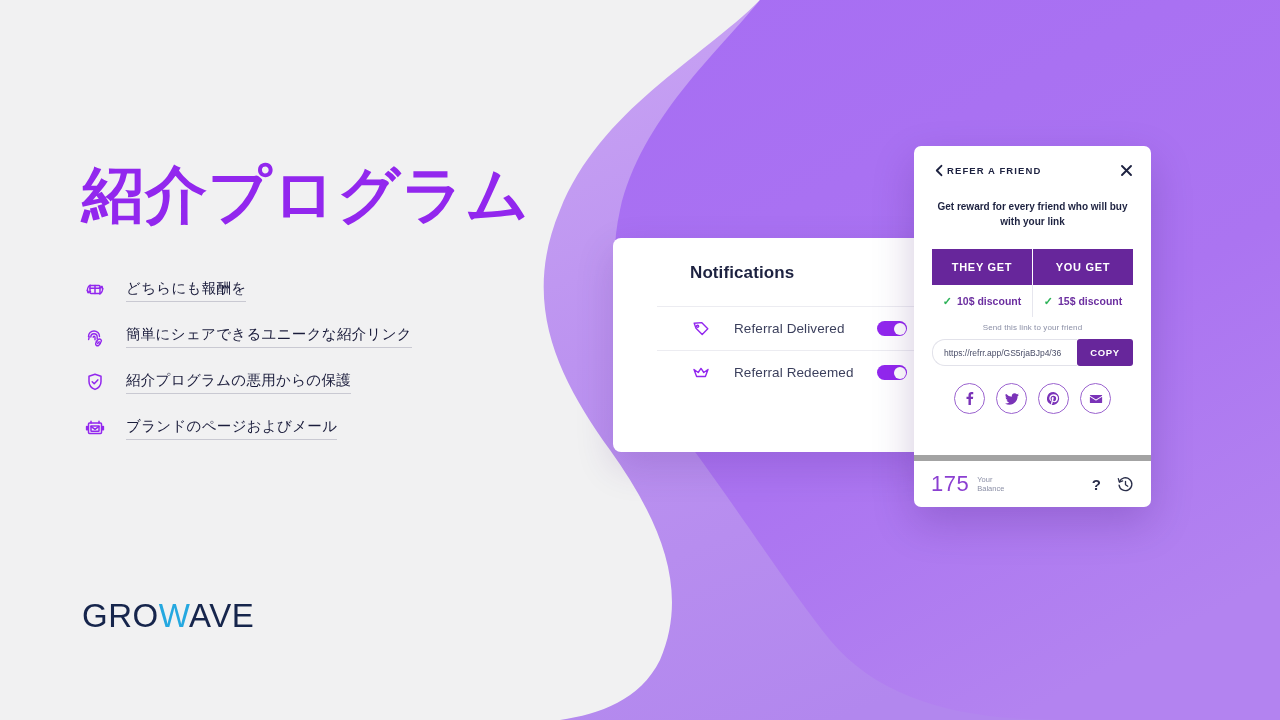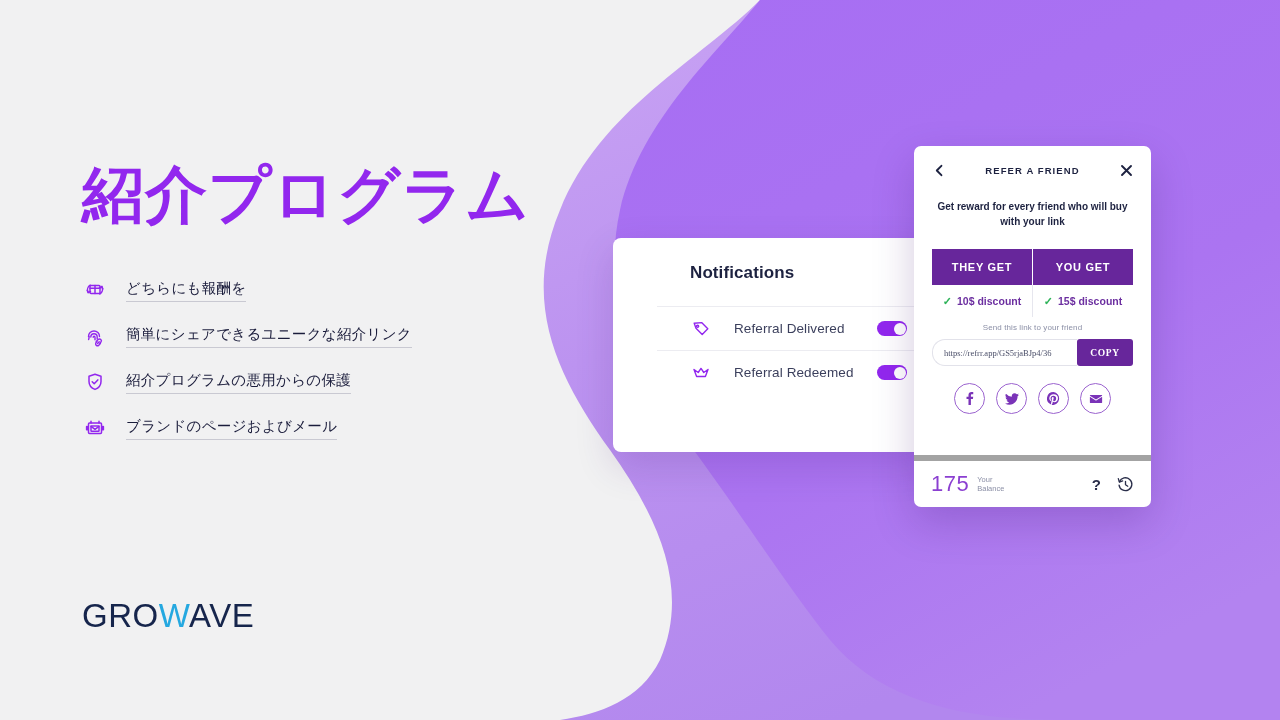--- a/index.html
+++ b/index.html
@@ -132,21 +132,21 @@
     height:48px;
     padding:0 17px;
   }
   .refer-head .back, .refer-head .close {
     width:16px; height:16px;
     display:flex; align-items:center; justify-content:center;
     flex:0 0 16px;
   }
   .refer-title {
     flex:1;
-    text-align:center;
+    text-align:left;
     font-size:9.5px;
     font-weight:700;
     letter-spacing:1.1px;
     color:#1D2240;
   }
   .refer-sub {
     text-align:center;
     font-size:10px;
     font-weight:700;
     color:#1D2240;
@@ -192,21 +192,20 @@
     font-size:8px;
     color:#8B8FA6;
     margin-top:6px;
     letter-spacing:0.1px;
   }
 
   .link-row {
     display:flex;
     margin:7px 18px 0;
     height:27px;
-    font-family:Liberation Serif, serif;
   }
   .link-field {
     flex:1;
     border:1px solid #E2E2EA;
     border-right:none;
     border-radius:13px 0 0 13px;
     display:flex;
     align-items:center;
     padding-left:11px;
     font-size:8.5px;

